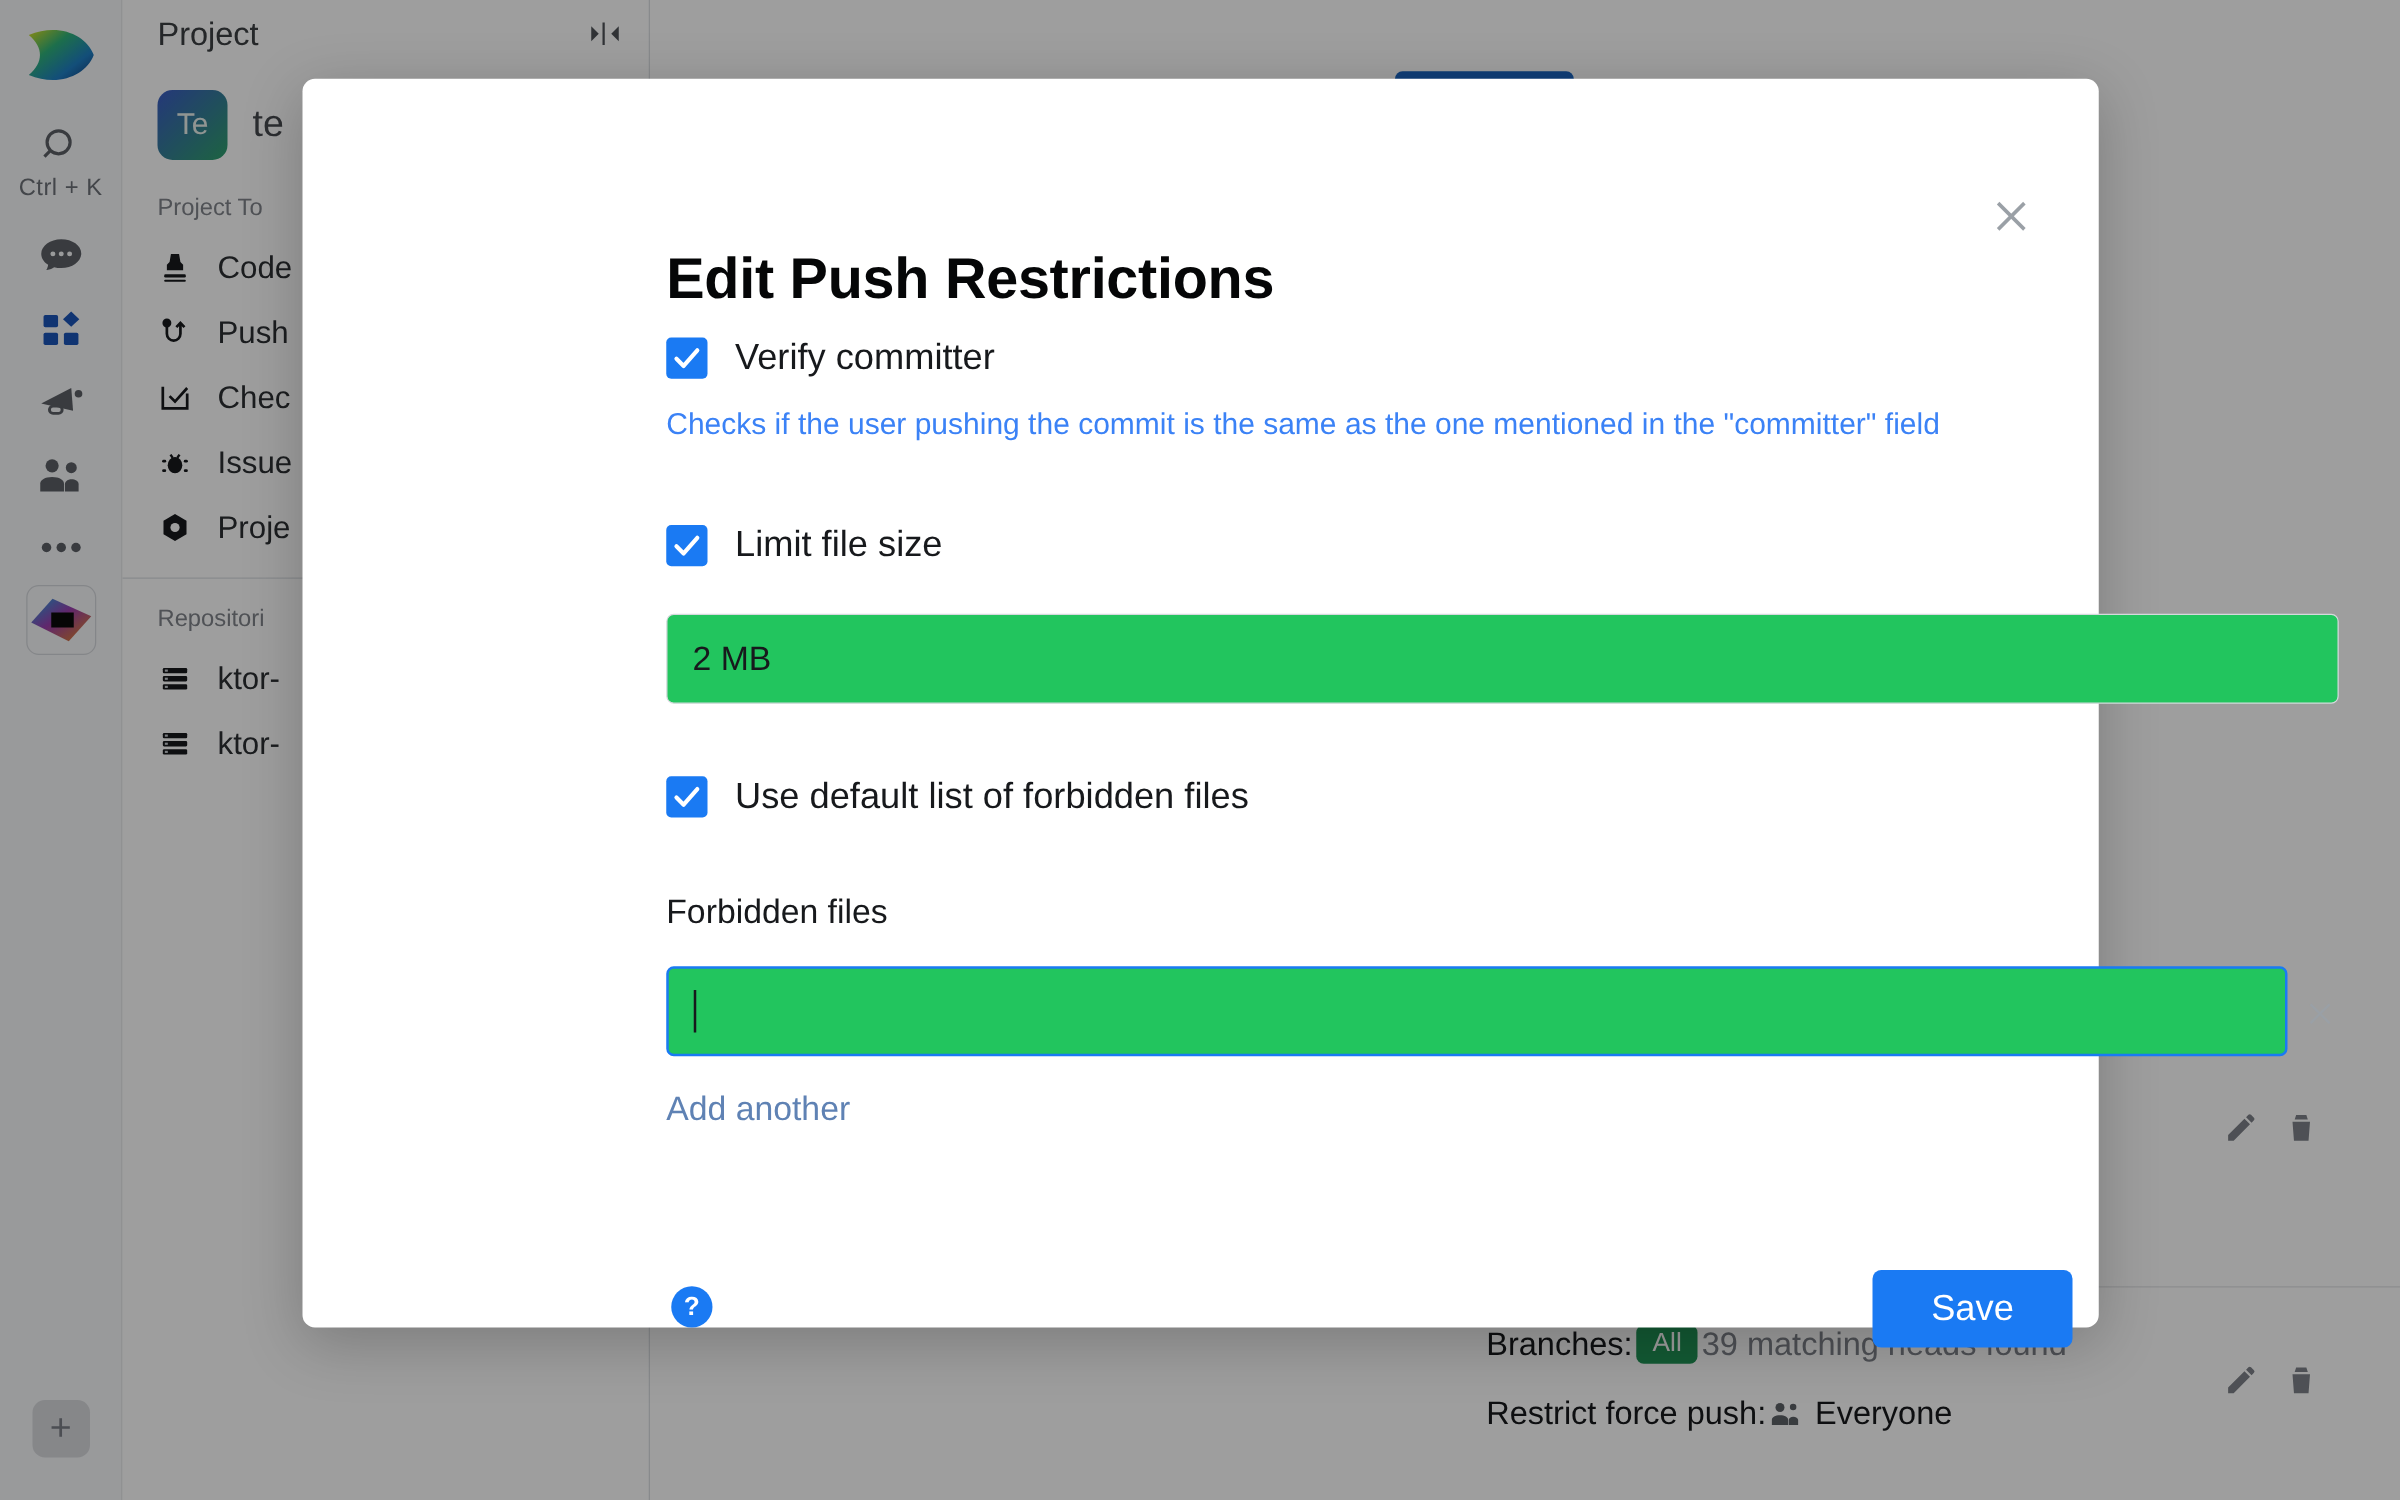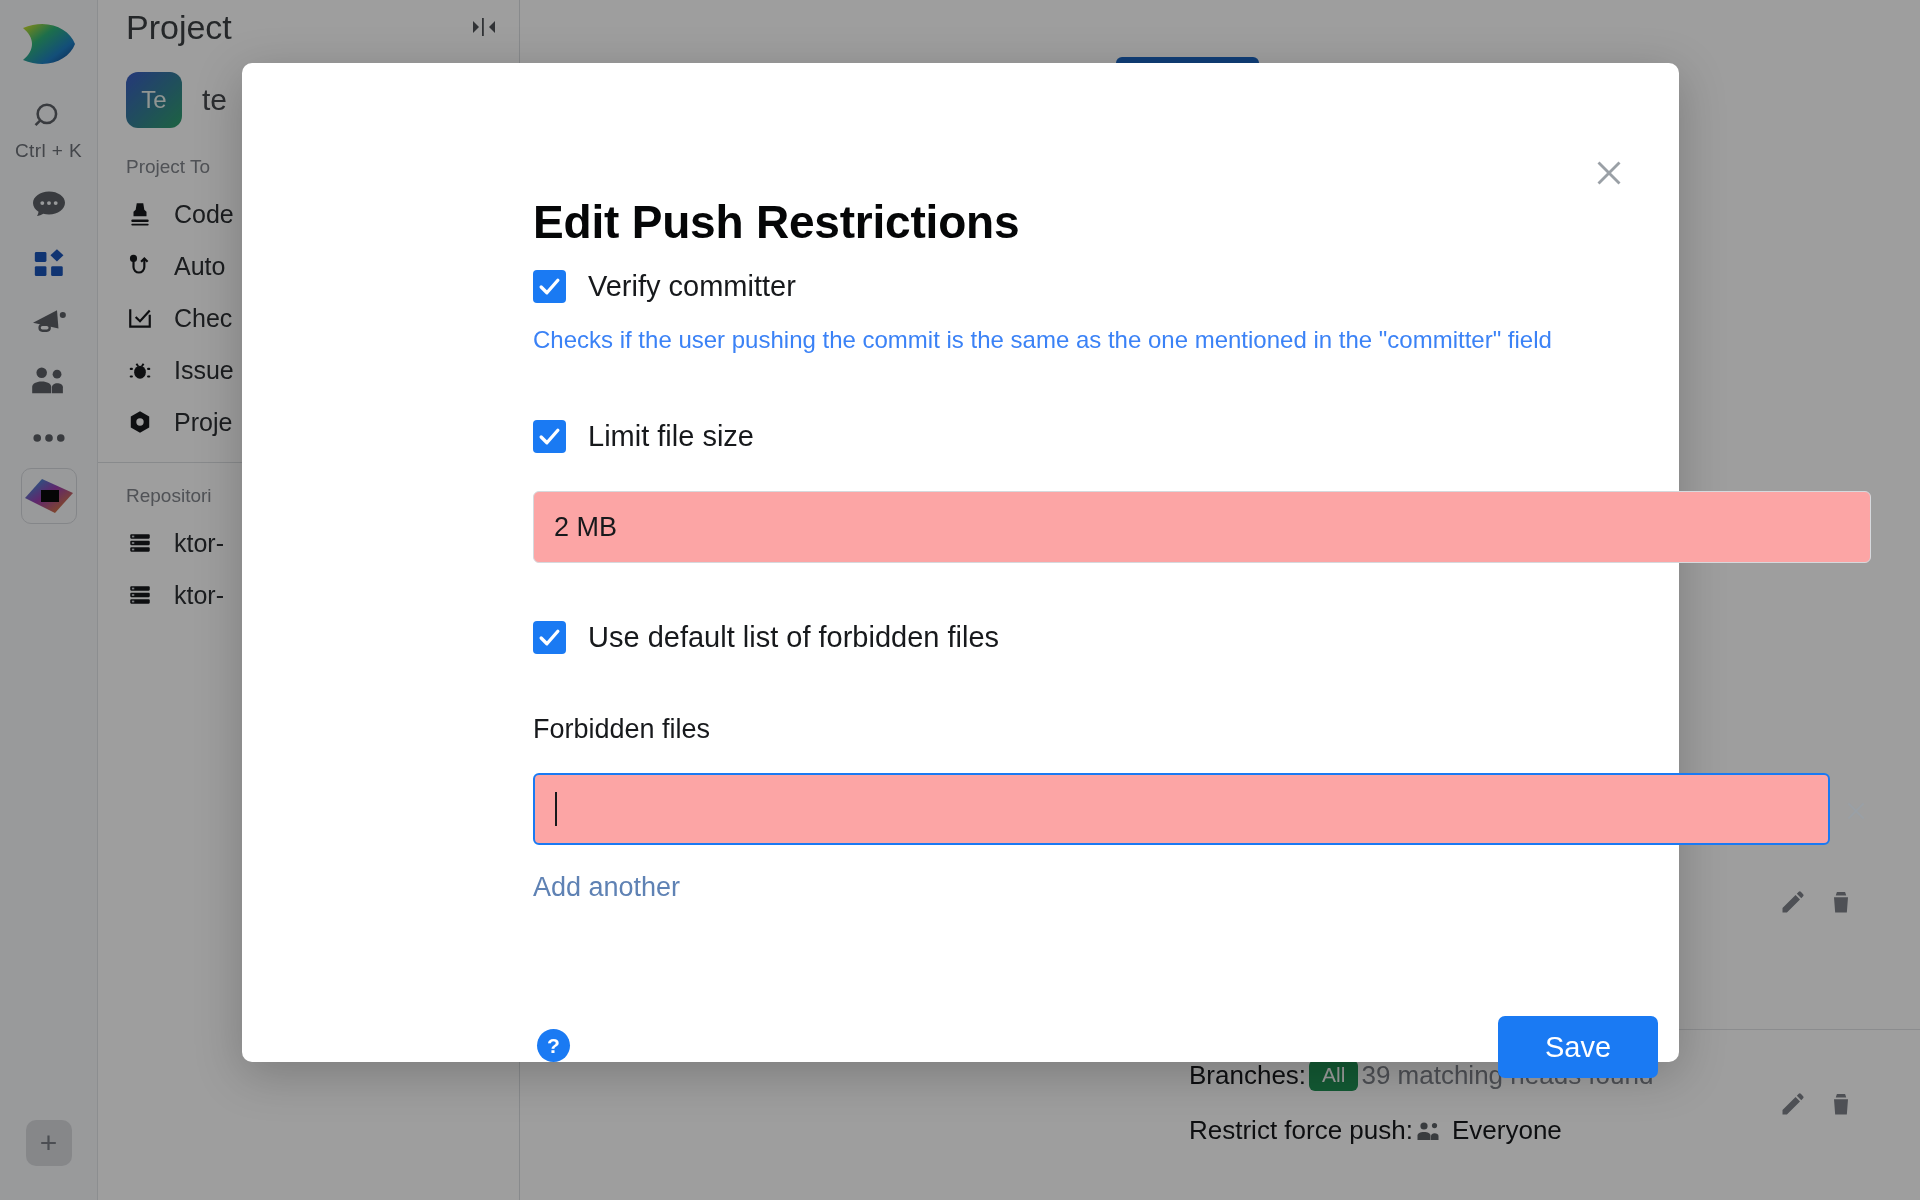--- a/index.html
+++ b/index.html
@@ -63,21 +63,21 @@
     background: #ffffff;
     border-right: 1px solid #dcdfe3;
     flex: 0 0 422px;
     display: flex; flex-direction: column;
   }
   .sidebar-head {
     height: 54px; display: flex; align-items: center;
     padding: 0 20px 0 28px;
     justify-content: space-between;
   }
-  .sidebar-title { font-size: 34px; color: #3c4043; }
+  .sidebar-title { font-size: 26px; color: #3c4043; }
   .collapse-icon { color:#4f5358; display:flex; align-items:center; gap:2px;}
   .proj-row {
     display:flex; align-items:center; gap: 20px;
     padding: 18px 28px 22px 28px;
   }
   .proj-avatar {
     width: 56px; height: 56px; border-radius: 12px;
     background: linear-gradient(135deg,#3b5bc4 0%, #2fa06a 100%);
     color: #e8f0ec; font-size: 24px;
     display:flex;align-items:center;justify-content:center;
@@ -146,21 +146,21 @@
   .field-block { position: absolute; left: 291px; }
   .cbx-row { display:flex; align-items:center; gap: 22px; }
   .cbx {
     width: 33px; height: 33px; border-radius: 4px;
     background: #1a7af3; flex:0 0 33px;
     display:flex;align-items:center;justify-content:center;
   }
   .cbx-label { font-size: 29px; color: #17191c; }
   .help-text { font-size: 24px; color: #3b82f6; }
   .text-input {
-    background:#fca5a5; border:1px solid #d6d9dd; border-radius:6px;
+    background:#22c55e; border:1px solid #d6d9dd; border-radius:6px;
     font-size: 27px; color:#17191c;
     display:flex; align-items:center; padding: 0 20px;
   }
   .text-input.focused { border: 2px solid #1a7af3; }
   .field-label { font-size: 27px; color:#17191c; }
   .link { font-size: 27px; color:#5f82b4; }
   .help-circle {
     width: 33px; height: 33px; border-radius: 50%;
     background:#1a7af3; color:#ffffff;
     font-size: 21px; font-weight:bold;
@@ -294,21 +294,21 @@
       <span>Code</span>
     </div>
     <div class="sb-item">
       <span class="sb-ico">
         <svg width="26" height="26" viewBox="0 0 24 24" fill="none" stroke="currentColor" stroke-width="2">
           <path d="M6 5v8a5 5 0 0 0 10 0V5"></path>
             <path d="M13 8l3-3 3 3"></path>
             <circle cx="6" cy="5" r="2.3" fill="currentColor"></circle>
         </svg>
       </span>
-      <span>Auto</span>
+      <span>Push</span>
     </div>
     <div class="sb-item">
       <span class="sb-ico">
         <svg width="26" height="26" viewBox="0 0 24 24" fill="none" stroke="currentColor" stroke-width="2">
           <path d="M3 4v16h18V9"></path>
             <path d="M8 11l4 4 9-10"></path>
         </svg>
       </span>
       <span>Chec</span>
     </div>

